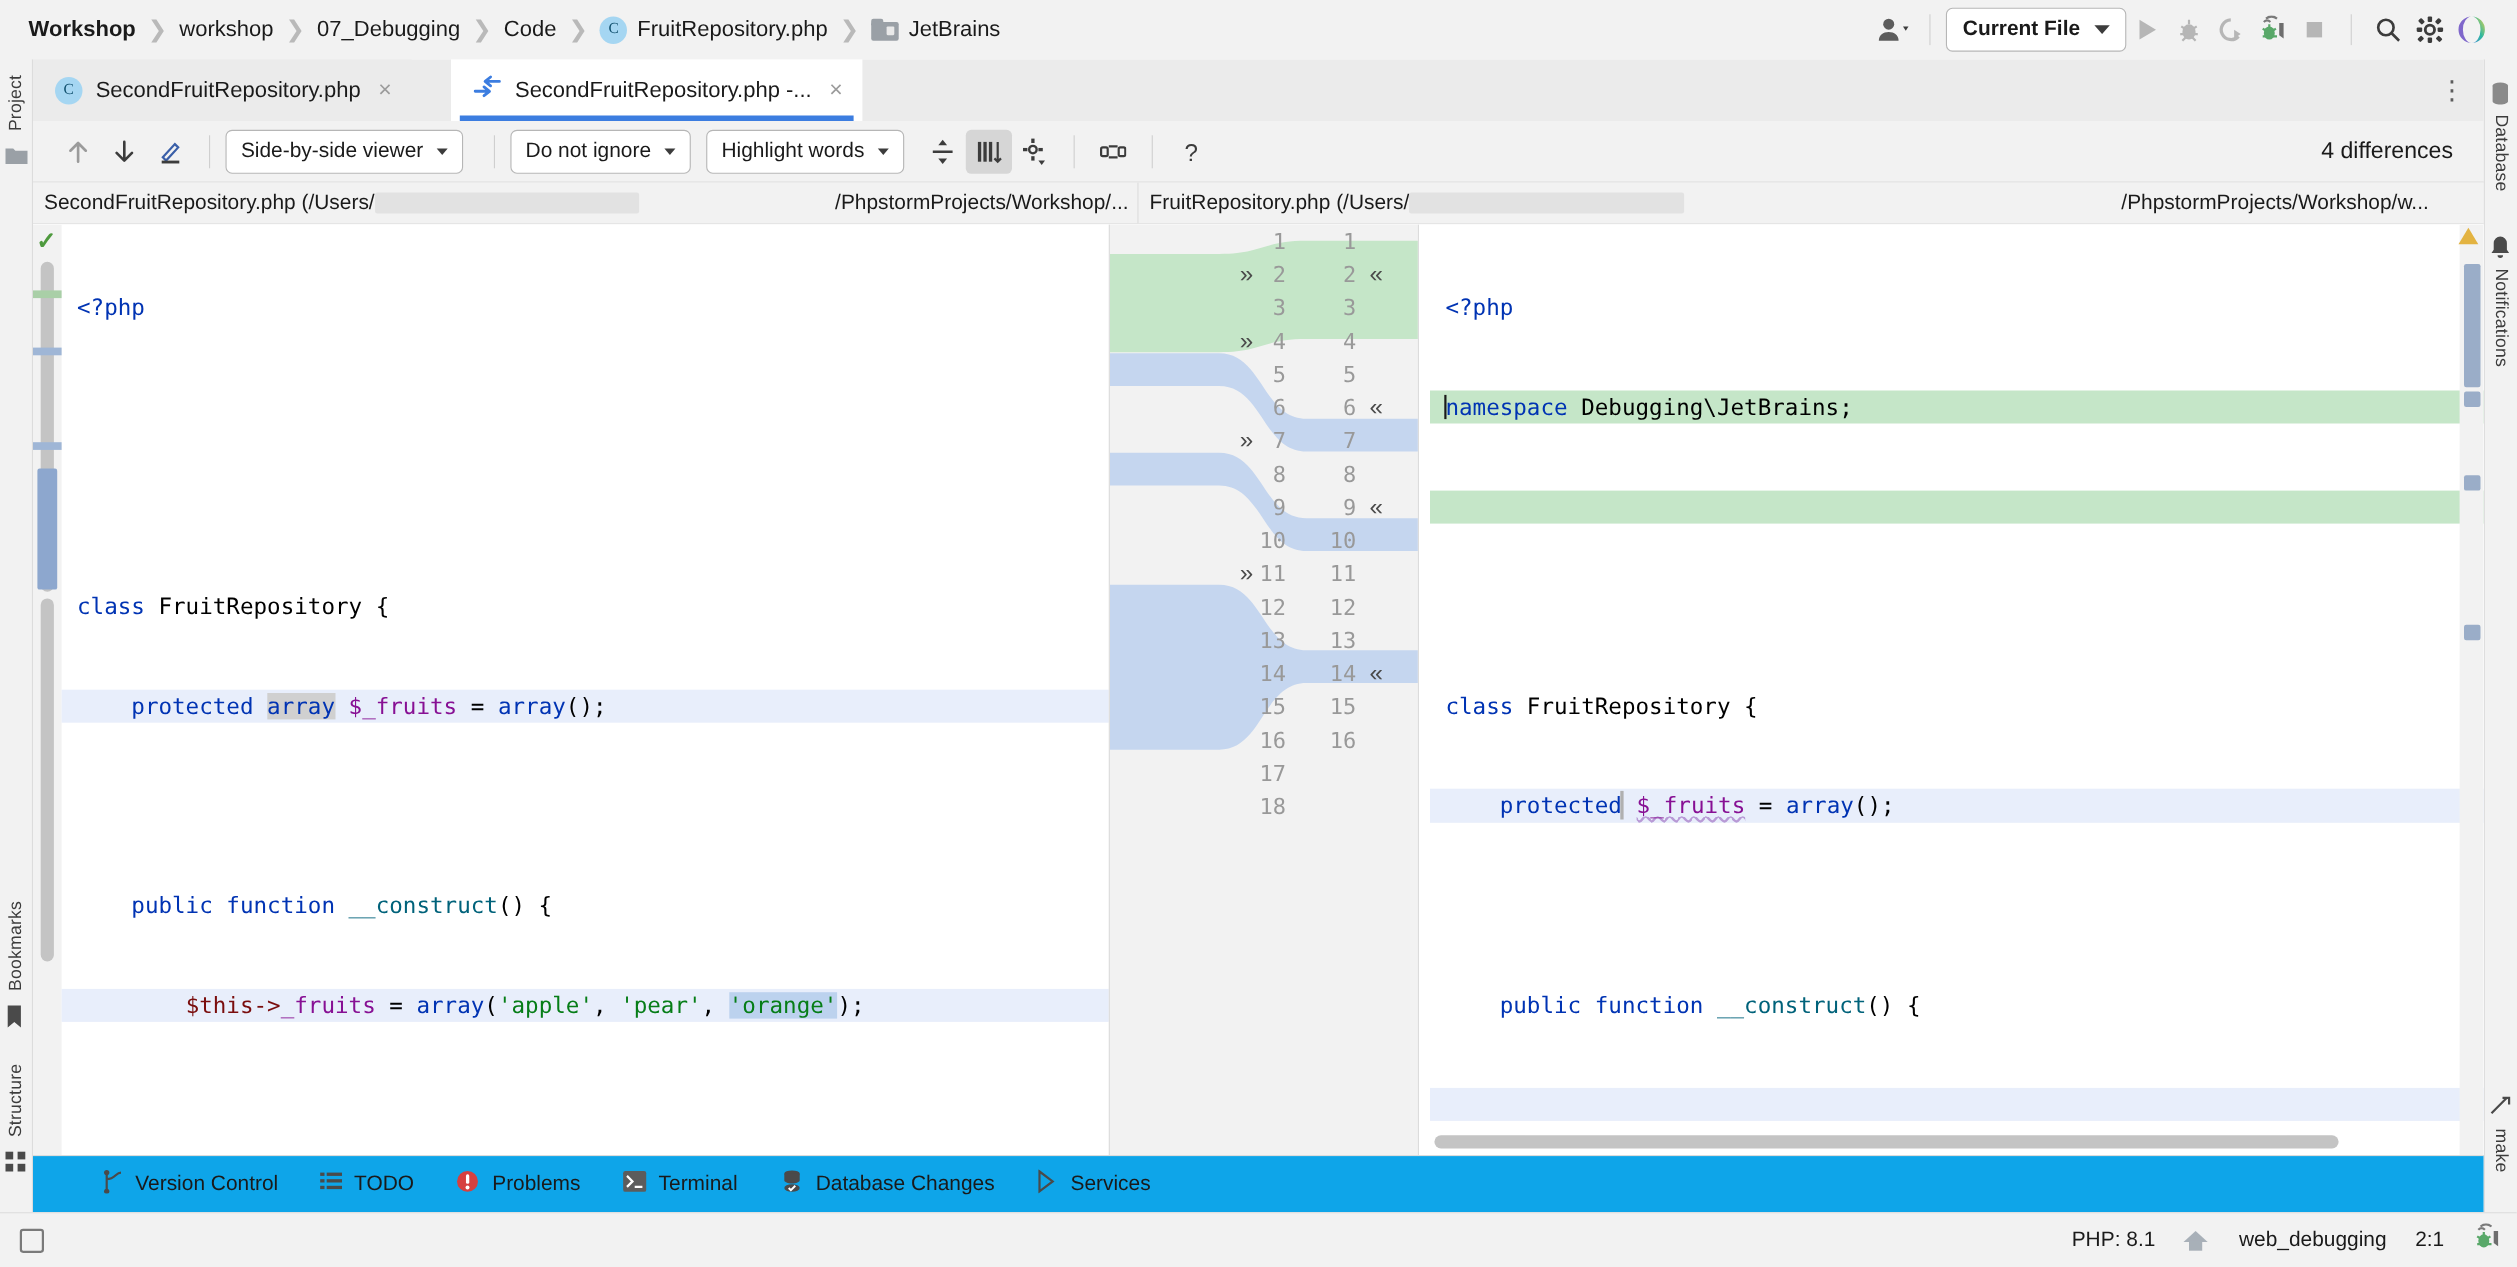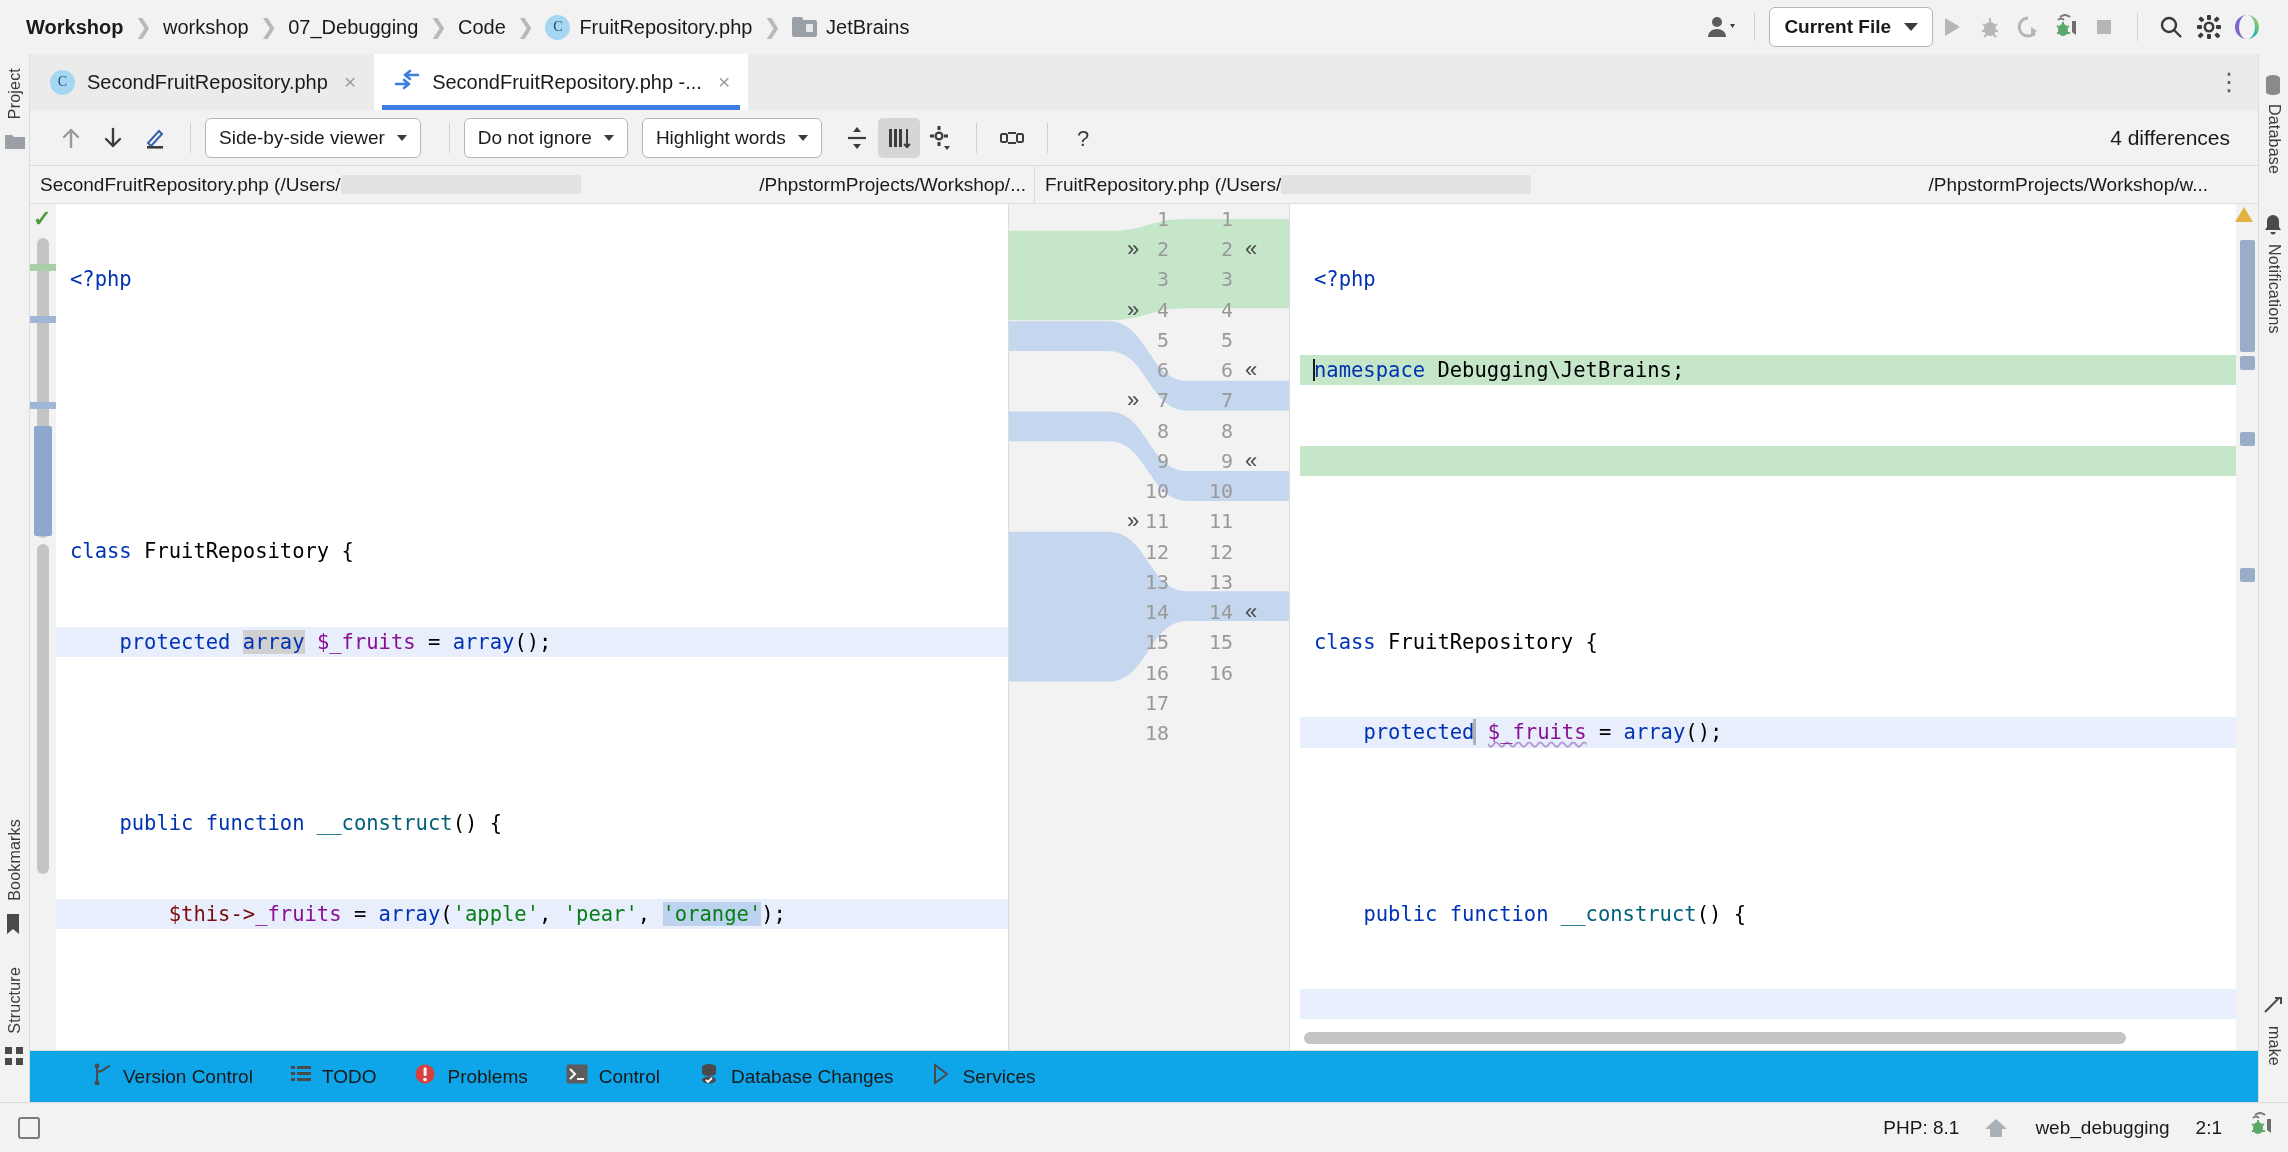--- a/index.html
+++ b/index.html
@@ -48,21 +48,21 @@
   .vtext { writing-mode: vertical-rl; font-size: 16px; color: #3c3c3c; letter-spacing: .2px; white-space: nowrap; }
   .vtext.rot180 { transform: rotate(180deg); }
   .sicon { width: 22px; height: 22px; margin: 6px 0 2px; }
 
   .center { flex: 1 1 auto; display: flex; flex-direction: column; min-width: 0; background: #fff; }
 
   
   .tabbar { height: 56px; flex: 0 0 56px; display: flex; align-items: stretch; background: #ebebeb; position: relative; }
   .tab { display: flex; align-items: center; gap: 12px; padding: 0 18px 0 20px; font-size: 20px; color: #1a1a1a;
     position: relative; background: #ebebeb; }
-  .tab.active { background: #fff; }
+  .tab.active { background: #fff; margin-left: 36px; }
   .tab.active::after { content: ""; position: absolute; left: 8px; right: 8px; bottom: 0; height: 5px; background: #3c7de0; }
   .tabclose { color: #9b9b9b; font-size: 21px; margin-left: 4px; }
   .tabdots { margin-left: auto; display: flex; align-items: center; padding-right: 16px; font-size: 24px; color: #5c5c5c; letter-spacing: 1px; }
 
   
   .dtoolbar { height: 56px; flex: 0 0 56px; display: flex; align-items: center; gap: 0; padding: 0 18px 0 20px;
     background: #f2f2f2; border-bottom: 1px solid #dcdcdc; }
   .tbtn { width: 42px; height: 40px; display: flex; align-items: center; justify-content: center; }
   .tbtn.on { background: #d6d6d6; border-radius: 5px; }
   .sel { height: 40px; border: 1px solid #b6b6b6; border-radius: 6px; background: #fff;
@@ -572,21 +572,21 @@
           </span>
           <span>Problems</span>
         </div>
         <div class="twitem">
           <span>
             <svg width="22" height="20" viewBox="0 0 22 20">
                 <rect x="0.5" y="0.5" width="21" height="19" rx="2" fill="#5c5c5c"></rect>
                 <path d="M4 5l5 5-5 5M11 15h7" stroke="#fff" stroke-width="2" fill="none"></path>
               </svg>
           </span>
-          <span>Control</span>
+          <span>Terminal</span>
         </div>
         <div class="twitem">
           <span>
             <svg width="22" height="22" viewBox="0 0 22 22">
                 <ellipse cx="11" cy="4" rx="7" ry="3" fill="#4a4a4a"></ellipse>
                 <path d="M4 4v6c0 1.7 3.1 3 7 3s7-1.3 7-3V4" fill="#4a4a4a"></path>
                 <ellipse cx="11" cy="17" rx="7" ry="3.4" fill="#4a4a4a"></ellipse>
                 <path d="M8 17l2 2 4-4" stroke="#fff" stroke-width="1.8" fill="none"></path>
               </svg>
           </span>

